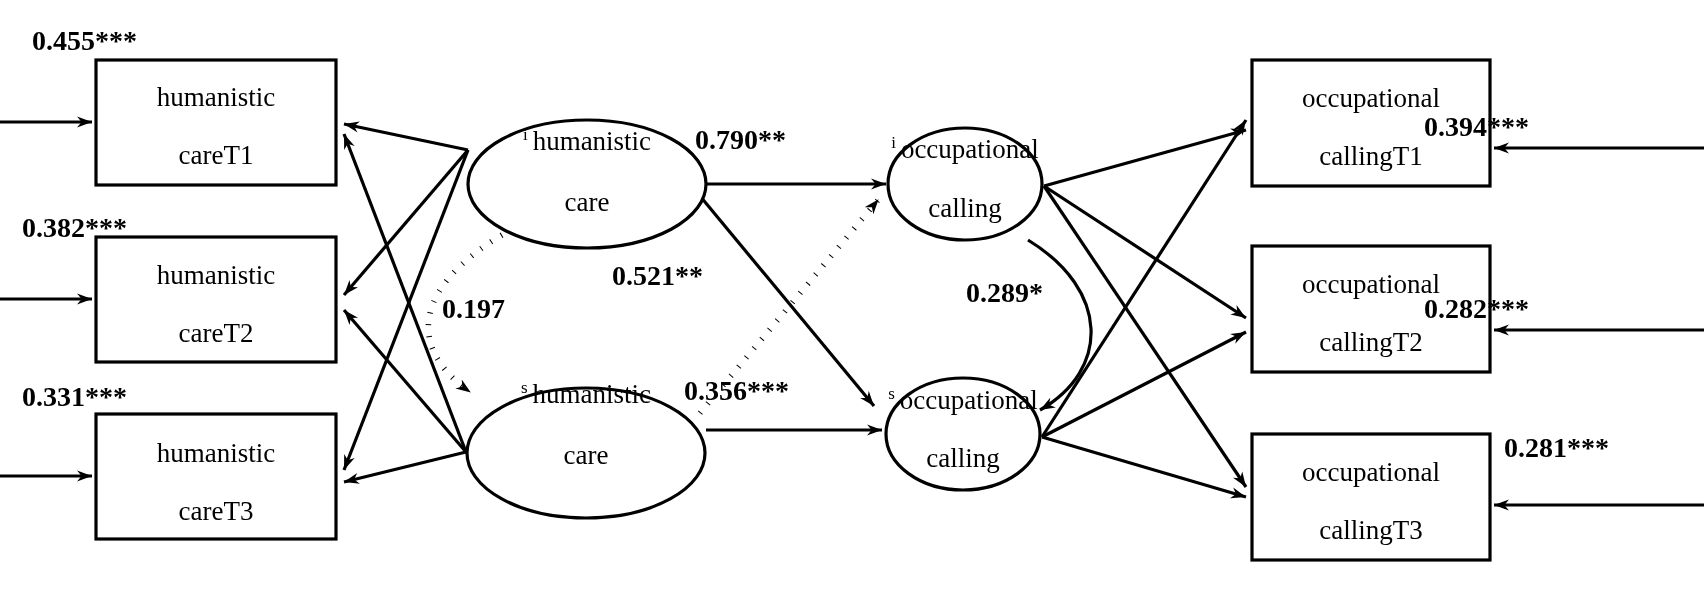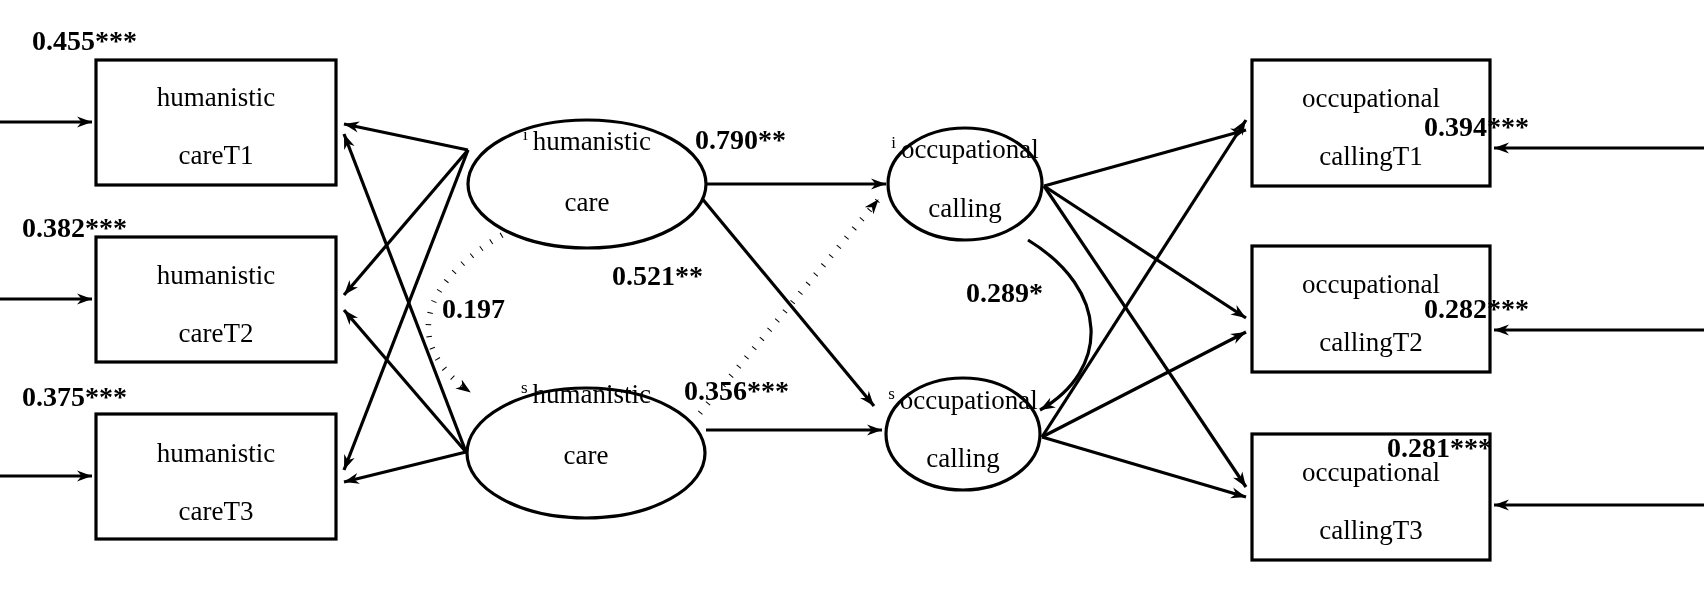--- a/index.html
+++ b/index.html
@@ -153,25 +153,25 @@
     <text class="node-text" x="965" y="211">calling</text>
 
     <text class="node-text" x="963" y="403">
       <tspan class="sup-text" dy="-8">s</tspan><tspan dy="8" dx="5">occupational</tspan>
     </text>
     <text class="node-text" x="963" y="461">calling</text>
   </svg>
 
   <div class="coef-label" style="left:32px; top:27px;">0.455***</div>
   <div class="coef-label" style="left:22px; top:206px;margin-top:8px;">0.382***</div>
-  <div class="coef-label" style="left:22px; top:383px;">0.375***</div>
+  <div class="coef-label" style="left:22px; top:383px;">0.331***</div>
 
   <div class="coef-label" style="left:1424px; top:73px;margin-top:40px;">0.394***</div>
   <div class="coef-label" style="left:1424px; top:255px;margin-top:40px;">0.282***</div>
-  <div class="coef-label" style="left:1387px; top:434px;">0.281***</div>
+  <div class="coef-label" style="left:1504px; top:434px;">0.281***</div>
 
   <div class="coef-label" style="left:695px; top:126px;">0.790**</div>
   <div class="coef-label" style="left:612px; top:262px;">0.521**</div>
   <div class="coef-label" style="left:684px; top:377px;">0.356***</div>
   <div class="coef-label" style="left:442px; top:284px;margin-top:11px;">0.197</div>
   <div class="coef-label" style="left:966px; top:279px;">0.289*</div>
 
 </div>
 
 </body></html>

